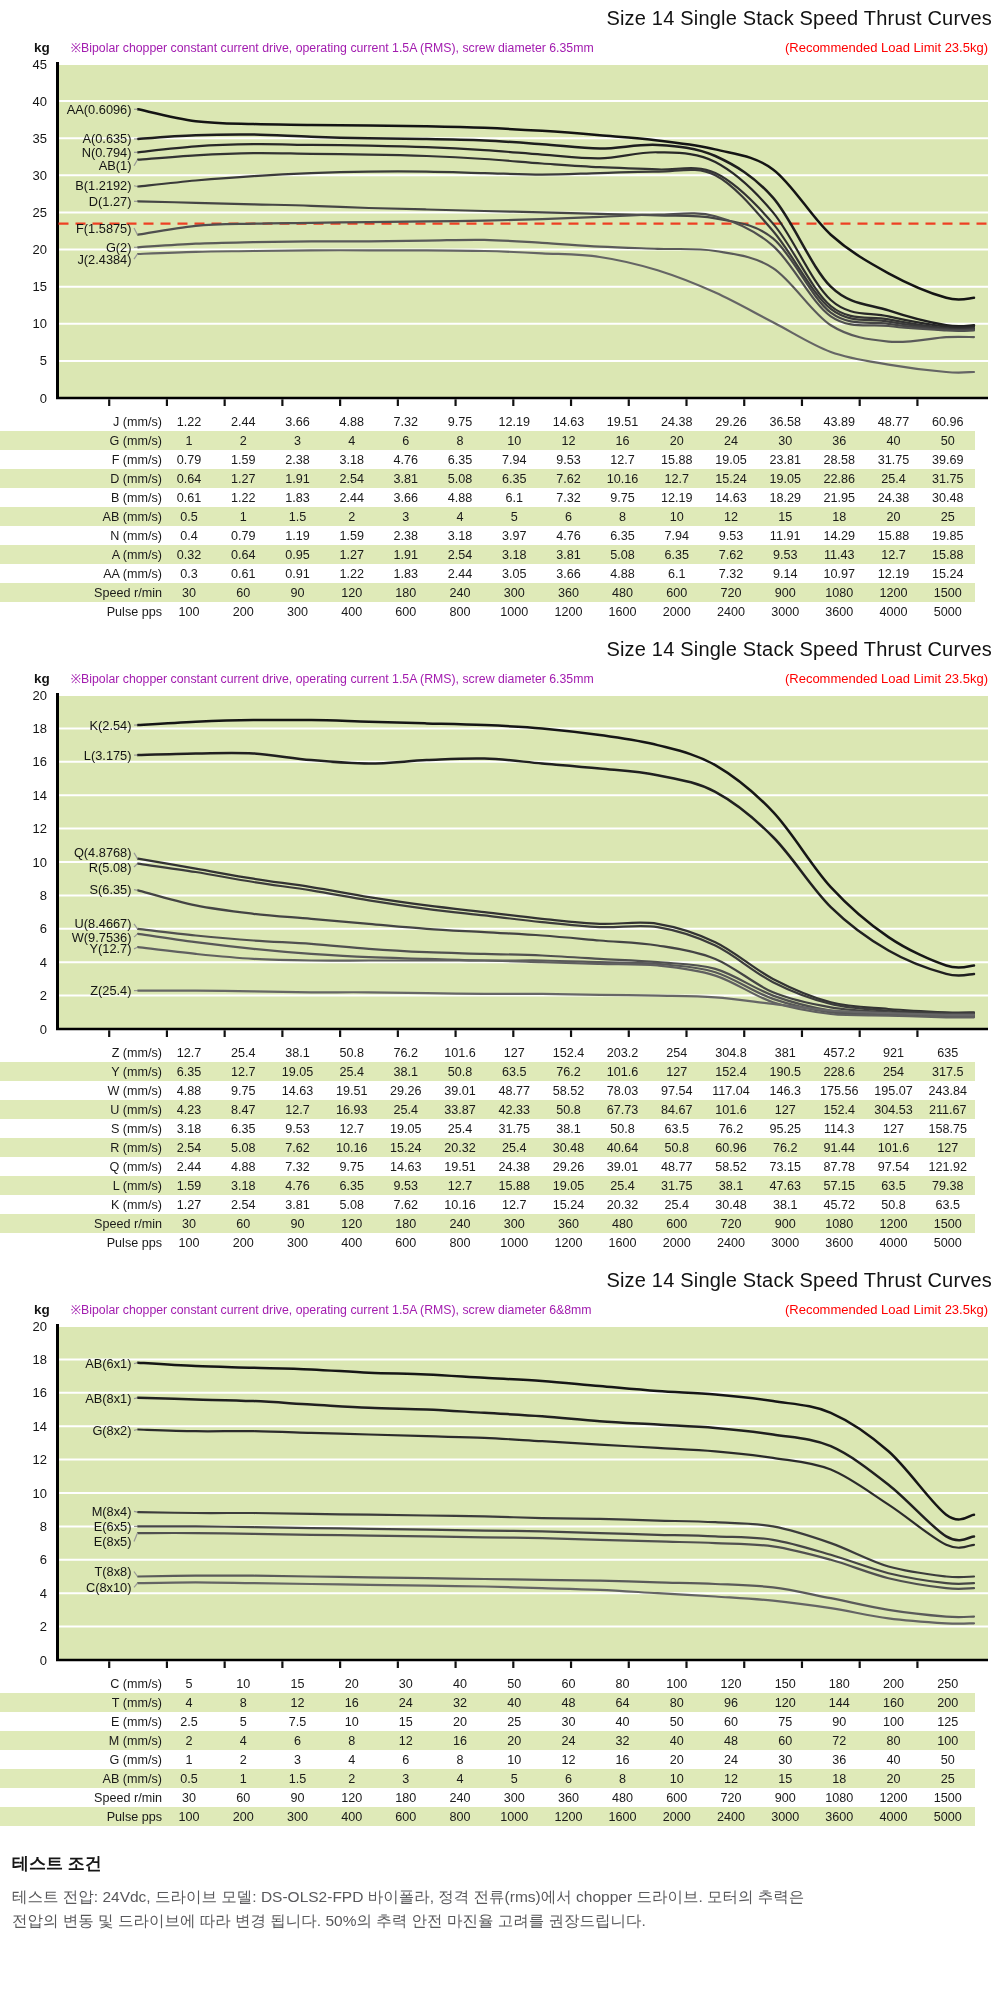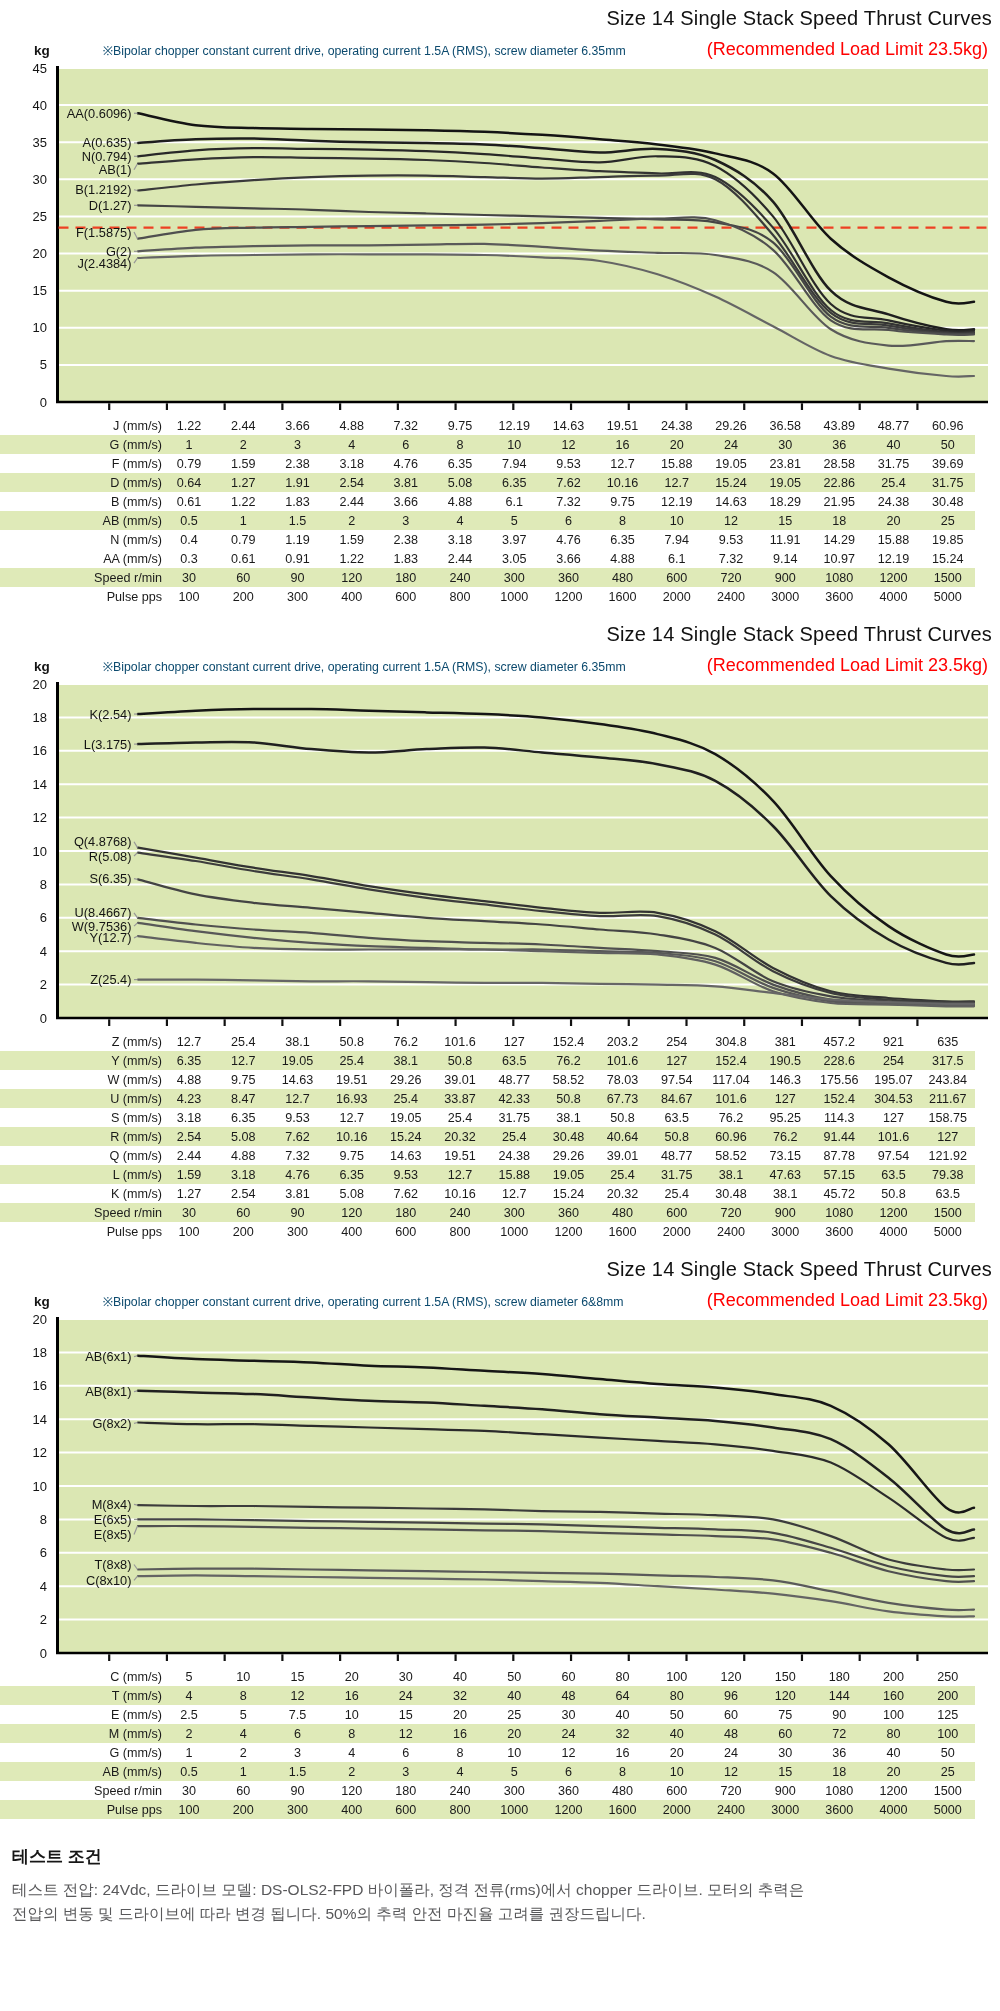--- a/index.html
+++ b/index.html
@@ -1,23 +1,23 @@
 <!DOCTYPE html>
 <html><head>
 <meta charset="utf-8">
 <style>
   html,body{margin:0;padding:0;background:#ffffff;}
   body{width:1000px;font-family:"Liberation Sans",sans-serif;color:#141414;}
   section.chart-section{margin-top:17px;}
   section.chart-section:first-of-type{margin-top:7px;}
   .chart-title{font-size:20px;font-weight:500;text-align:right;margin:0 8px 9px 0;letter-spacing:.2px;color:#111;}
-  .chart-header{display:flex;align-items:baseline;padding:0 12px 1px 34px;gap:32px;}
+  .chart-header{display:flex;align-items:baseline;padding:0 12px 1px 34px;}
   .unit{font-weight:700;font-size:13.5px;}
-  .subtitle{font-size:12.3px;margin-left:21px;color:#0c4a6e;}
-  .limit-note{margin-left:auto;font-size:18px;color:#ff0000;}
+  .subtitle{font-size:12.3px;margin-left:21px;color:#a21caf;}
+  .limit-note{margin-left:auto;font-size:13px;color:#ff0000;}
   .plot{line-height:0;}
   table.data-table{border-collapse:collapse;table-layout:fixed;width:975px;margin-top:3px;}
   table.data-table td{font-size:12.6px;text-align:center;padding:3px 0 2px 0;color:#1a1a1a;}
   table.data-table td.lbl{width:109px;text-align:right;padding-left:53px;white-space:nowrap;overflow:visible;}
   table.data-table tr.alt{background:#dfeab8;}
   .footer{margin:26px 0 0 12px;}
   .footer h3{font-size:17px;font-weight:700;color:#161616;margin:16px 0 10px 0;}
   .footer p{font-size:15.5px;color:#58585a;margin:0;line-height:1.55;max-width:985px;}
 </style>
 </head>
@@ -218,20 +218,38 @@
           <td>3.97</td>
           <td>4.76</td>
           <td>6.35</td>
           <td>7.94</td>
           <td>9.53</td>
           <td>11.91</td>
           <td>14.29</td>
           <td>15.88</td>
           <td>19.85</td>
         </tr>
+        <tr class="alt">
+          <td class="lbl">A (mm/s)</td>
+          <td>0.32</td>
+          <td>0.64</td>
+          <td>0.95</td>
+          <td>1.27</td>
+          <td>1.91</td>
+          <td>2.54</td>
+          <td>3.18</td>
+          <td>3.81</td>
+          <td>5.08</td>
+          <td>6.35</td>
+          <td>7.62</td>
+          <td>9.53</td>
+          <td>11.43</td>
+          <td>12.7</td>
+          <td>15.88</td>
+        </tr>
         <tr>
           <td class="lbl">AA (mm/s)</td>
           <td>0.3</td>
           <td>0.61</td>
           <td>0.91</td>
           <td>1.22</td>
           <td>1.83</td>
           <td>2.44</td>
           <td>3.05</td>
           <td>3.66</td>

